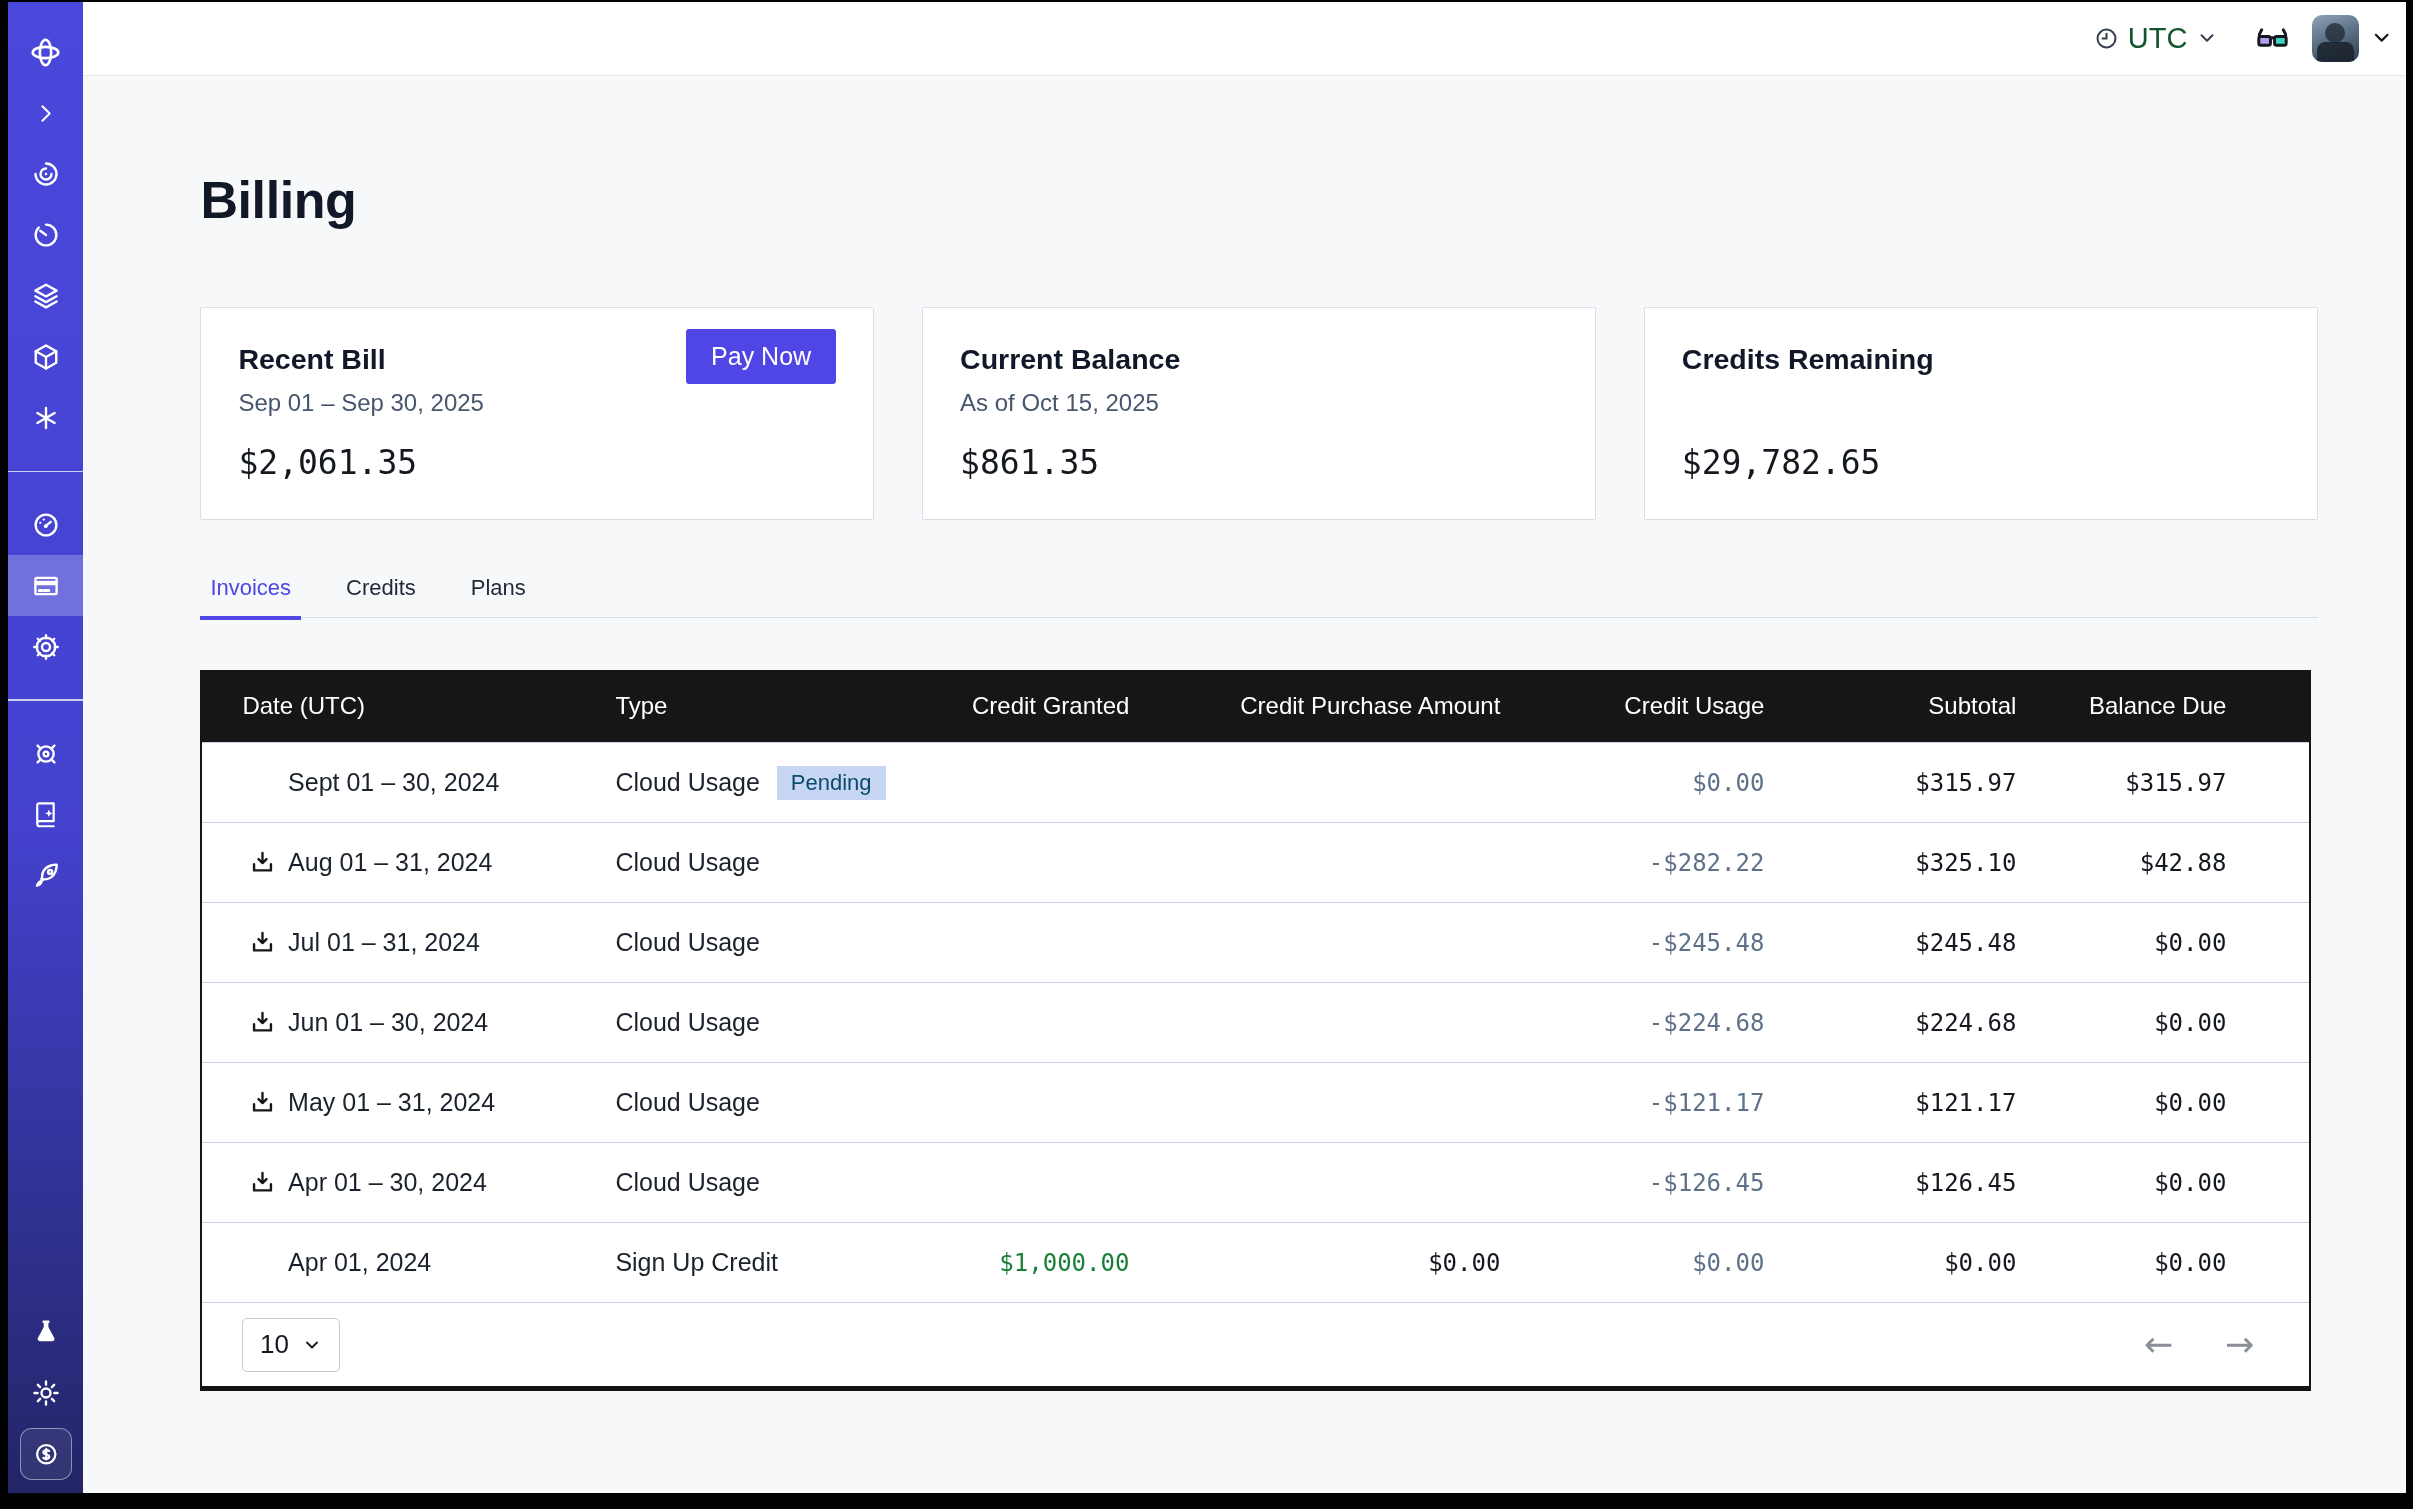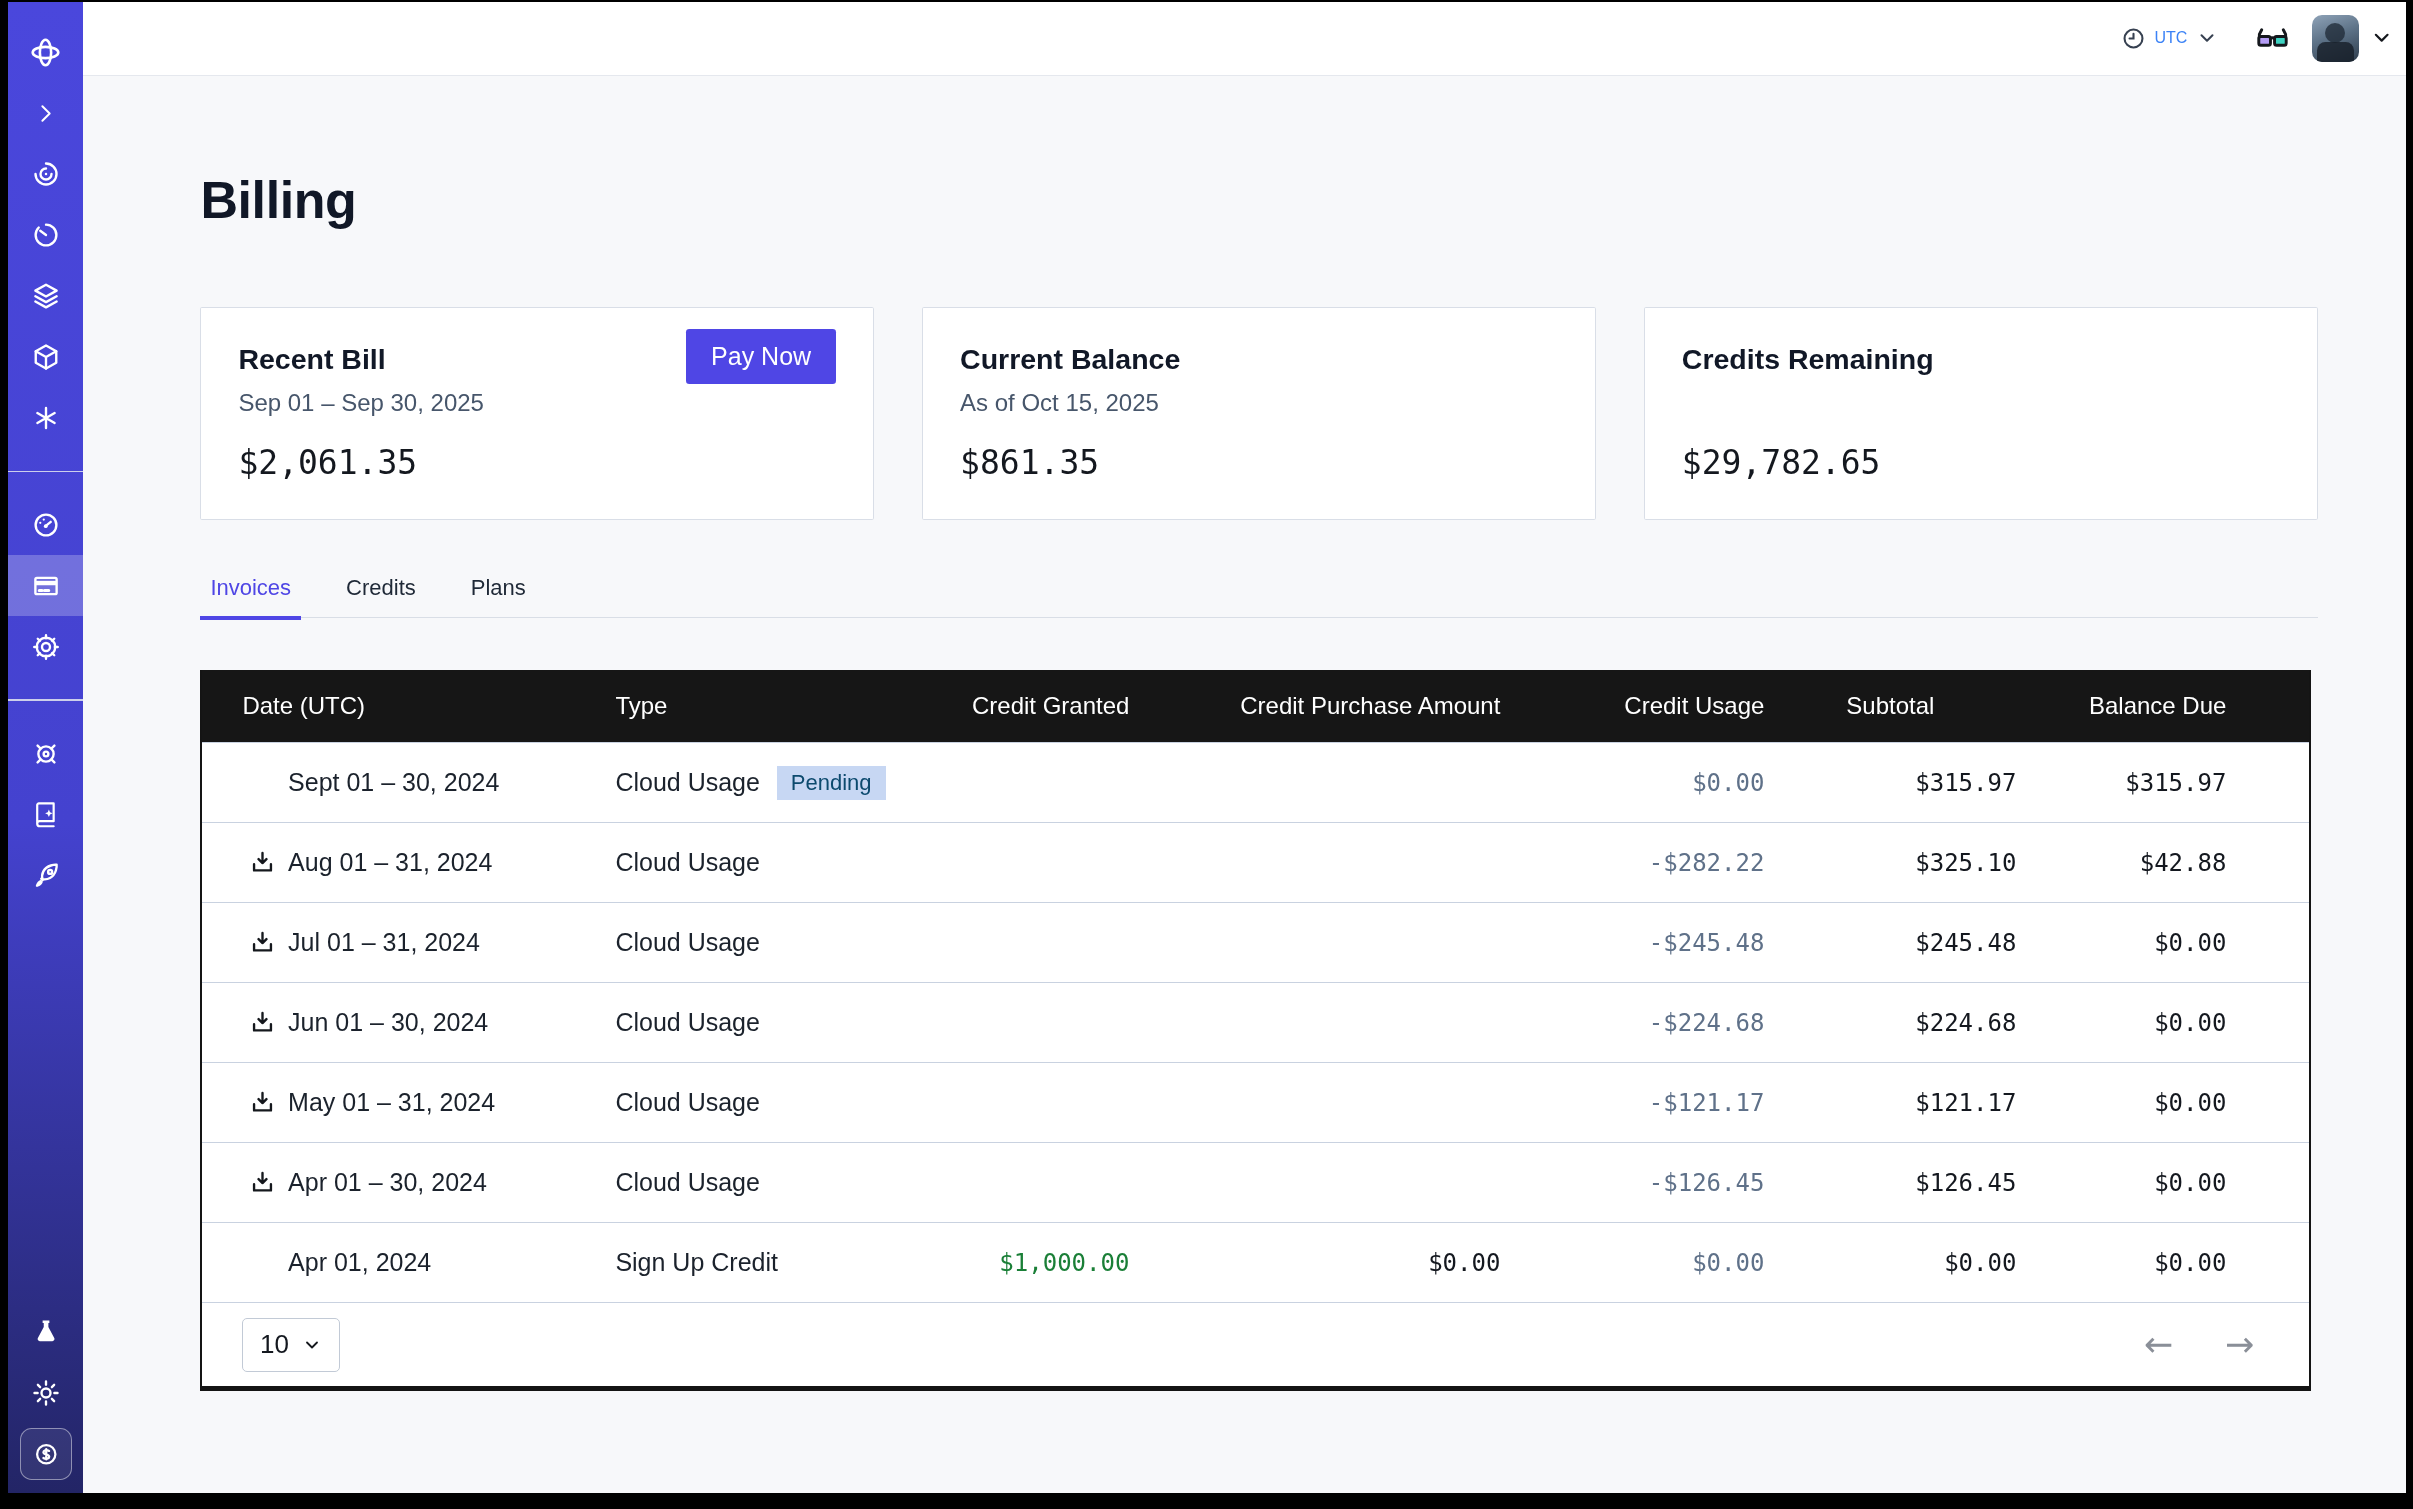--- a/index.html
+++ b/index.html
@@ -13,21 +13,21 @@
   .side-divider { width:75px; height:1.7px; background:rgba(228,232,240,0.85); margin:22px 0; }
   .side-spacer { flex:1; }
   .logo-slot { margin-top:20px; }
   .dollar-box { width:52px; height:52px; border:1.7px solid rgba(255,255,255,0.45); border-radius:11.7px; background:rgba(255,255,255,0.07); display:flex; align-items:center; justify-content:center; }
   .sb-svg { stroke:#fff; fill:none; stroke-width:1.9; stroke-linecap:round; stroke-linejoin:round; }
 
   
   .main { flex:1; display:flex; flex-direction:column; min-width:0; }
   .topbar { height:74px; background:#fff; border-bottom:1.7px solid #e5e8ee; display:flex; align-items:center; justify-content:flex-end; padding-right:11.7px; }
   .tz-control { display:flex; align-items:center; gap:8.4px; cursor:pointer; }
-  .tz-label { font-size:16px; color:#3b82f6; }
+  .tz-label { font-size:29px; color:#14532d; }
   .tb-gap1 { width:37px; }
   .tb-btn { display:flex; align-items:center; justify-content:center; cursor:pointer; }
   .avatar { width:47px; height:47px; border-radius:10px; margin-left:22px; background:linear-gradient(160deg,#8fa3b8 0%,#5d7287 45%,#2e3c4c 100%); position:relative; overflow:hidden; }
   .avatar::before { content:""; position:absolute; left:13.4px; top:8.4px; width:20px; height:20px; border-radius:50%; background:rgba(30,40,52,0.75); }
   .avatar::after { content:""; position:absolute; left:5px; top:27px; width:37px; height:23.4px; border-radius:8.4px 8.4px 0 0; background:rgba(22,30,40,0.8); }
   .acct-chevron { margin-left:11.7px; }
 
   .content { flex:1; padding:0 88px 0 117px; background:#f7f8fa; }
   .page-title { margin-top:94px; font-size:52px; font-weight:600; color:#111827; letter-spacing:-0.4px; }
 
@@ -248,21 +248,21 @@
         <div class="tab">Plans</div>
       </nav>
 
       <section class="invoice-table">
         <div class="t-head">
           <div class="h-date">Date (UTC)</div>
           <div class="h-type">Type</div>
           <div style="text-align:right">Credit Granted</div>
           <div style="text-align:right">Credit Purchase Amount</div>
           <div style="text-align:right">Credit Usage</div>
-          <div style="text-align:center">Subtotal</div>
+          <div style="text-align:right">Subtotal</div>
           <div class="col-last" style="text-align:right">Balance Due</div>
         </div>
 
         <div class="t-row">
           <div class="c-date">
               <span class="icon-slot empty"></span>
               <span>Sept 01 – 30, 2024</span>
             </div>
           <div class="c-type">
               <span>Cloud Usage</span>

